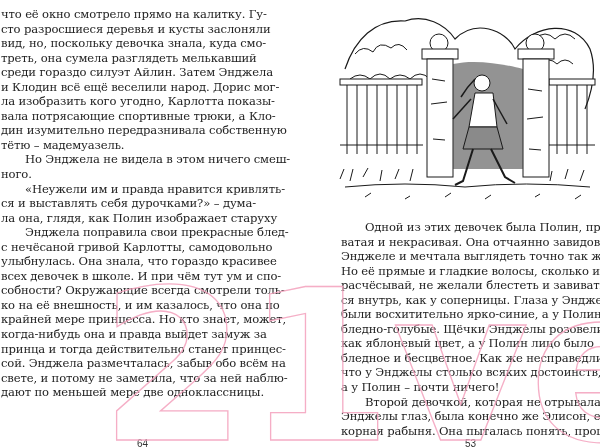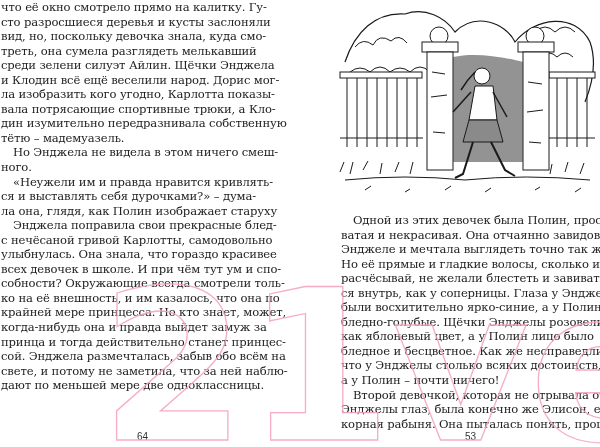--- a/index.html
+++ b/index.html
@@ -2,35 +2,35 @@
 <html><head>
   <meta charset="utf-8">
   <style>
     html, body { margin: 0; padding: 0; }
     body {
       width: 600px; height: 447px; overflow: hidden; position: relative;
       background: #ffffff;
       font-family: "DejaVu Serif", "Liberation Serif", serif;
       color: #222222;
     }
-    .page { position: absolute; top: 0; height: 405px; }
+    .page { position: absolute; top: 7px; height: 405px; }
     .page-left { left: 0; width: 300px; }
     .page-right { left: 300px; width: 300px; }
     .col {
       position: absolute;
       font-size: 11.6px;
       line-height: 14.55px;
       text-align: justify;
       letter-spacing: -0.15px;
     }
     .col-left { left: 1px; width: 255px; top: 0px; }
     .col-right { left: 41px; width: 252px; top: 213px; }
     .line { display: block; white-space: nowrap; text-align-last: justify; height: 14.55px; overflow: visible; }
     .line.last { text-align-last: left; }
-    .line.indent { padding-left: 12px; }
+    .line.indent { padding-left: 24px; }
     .page-number {
       position: absolute; top: 431px; font-size: 10px; color: #333;
       font-family: Liberation Sans, sans-serif;
     }
     .pn-left { left: 137px; }
     .pn-right { left: 165px; }
     .illustration { position: absolute; left: 35px; top: 2px; width: 262px; height: 196px; }
     .watermark {
       position: absolute; left: 100px; top: 275px; width: 500px; height: 172px;
       pointer-events: none;
@@ -38,21 +38,21 @@
   </style>
 </head>
 <body>
 
 <div class="page page-left">
   <div class="col col-left" id="left-col">
       <span class="line">что её окно смотрело прямо на калитку. Гу-</span>
       <span class="line">сто разросшиеся деревья и кусты заслоняли</span>
       <span class="line">вид, но, поскольку девочка знала, куда смо-</span>
       <span class="line">треть, она сумела разглядеть мелькавший</span>
-      <span class="line">среди зелени силуэт Айлин. Щёчки Энджела</span>
+      <span class="line">среди гораздо силуэт Айлин. Затем Энджела</span>
       <span class="line">и Клодин всё ещё веселили народ. Дорис мог-</span>
       <span class="line">ла изобразить кого угодно, Карлотта показы-</span>
       <span class="line">вала потрясающие спортивные трюки, а Кло-</span>
       <span class="line">дин изумительно передразнивала собственную</span>
       <span class="line last">тётю – мадемуазель.</span>
       <span class="line indent">Но Энджела не видела в этом ничего смеш-</span>
       <span class="line last">ного.</span>
       <span class="line indent">«Неужели им и правда нравится кривлять-</span>
       <span class="line">ся и выставлять себя дурочками?» – дума-</span>
       <span class="line">ла она, глядя, как Полин изображает старуху</span>

